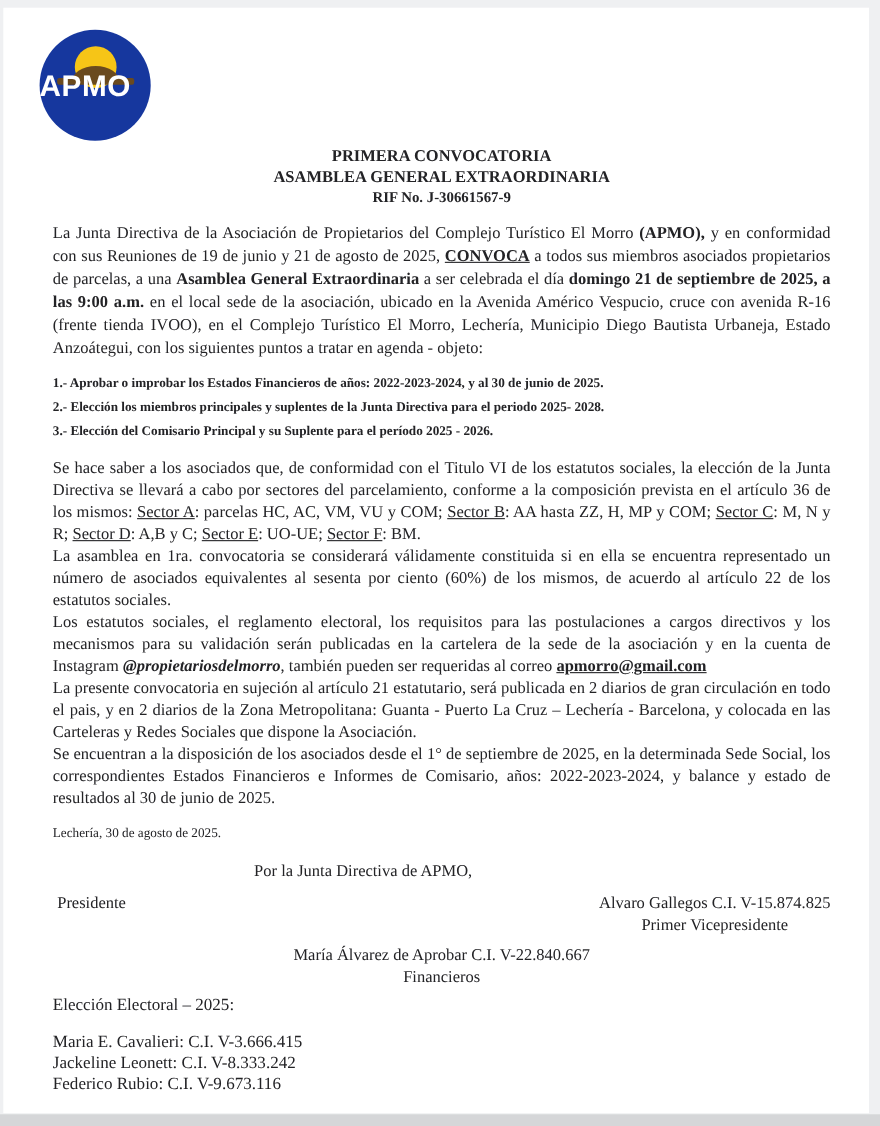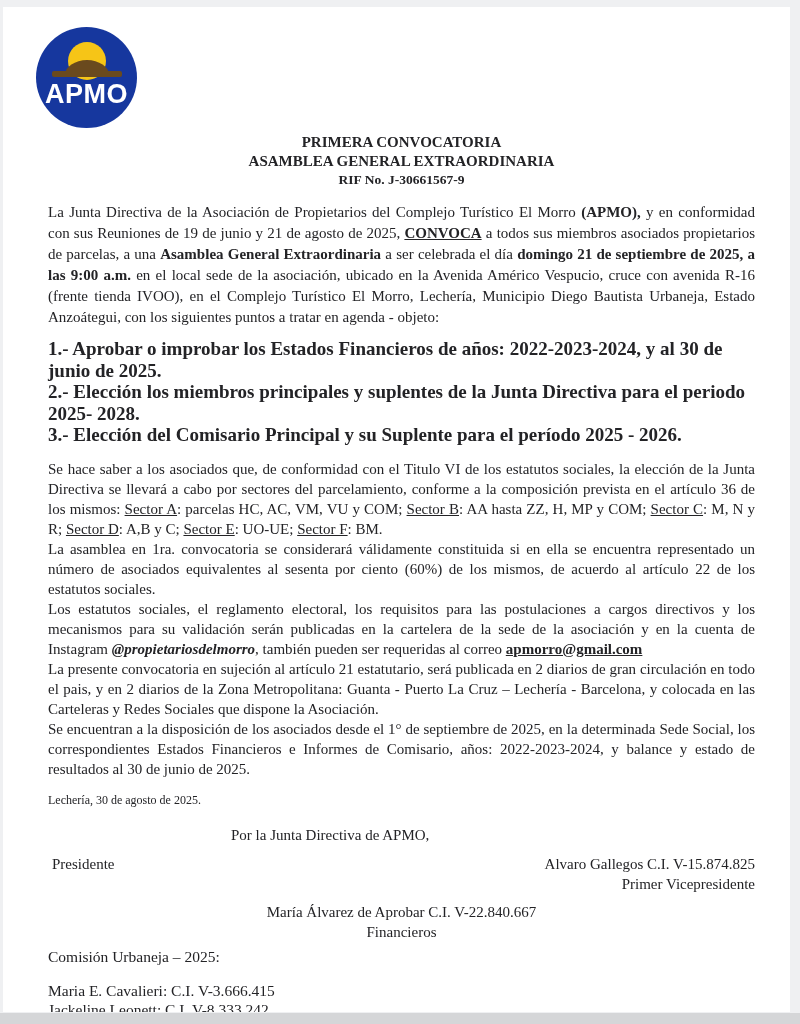--- a/index.html
+++ b/index.html
@@ -38,50 +38,49 @@
     width:44px; height:15px;
     background:#6a4a1e;
     border-radius:50% 50% 0 0 / 100% 100% 0 0;
   }
   .logo .land-strip {
     position:absolute; left:16px; top:44px;
     width:70px; height:6px;
     background:#6a4a1e; border-radius:2px;
   }
   .logo .logo-text {
-    position:absolute; left:0; right:0; top:52px;
-    text-align:center;
+    position:absolute; left:0; right:0; top:36px;
     font-family:"Liberation Sans","DejaVu Sans",sans-serif;
     font-weight:bold; font-size:27px; color:#ffffff;
     letter-spacing:0.5px;
   }
 
   
   .header { margin-top:126px; text-align:center; font-weight:bold; }
   .header .h1 { font-size:15px;   line-height:19px; }
   .header .h2 { font-size:15px;   line-height:19px; }
   .header .h3 { font-size:16.5px; line-height:22px; }
   .header .h4 { font-size:13.5px; line-height:17px; }
 
   
   .para  { font-size:15px; line-height:21px; text-align:justify; }
   .para.p1 { margin-top:14px; }
-  .agenda { margin-top:10px; font-weight:bold; font-size:19px; }
+  .agenda { margin-top:10px; font-weight:bold; font-size:12px; }
   .agenda .item { line-height:21.5px; }
   .block2 { margin-top:13px; }
   .block2 .para { line-height:20px; }
 
   .date-line { margin-top:11px; font-size:12px; line-height:20px; }
   .byline    { margin-top:15px; margin-left:183px; font-size:15px; line-height:20px; }
 
   
   .sig-row { margin-top:9px; display:flex; justify-content:space-between; font-size:15px; }
   .sig { line-height:20px; }
   .sig.right { text-align:right; }
-  .sig .title { padding-left:4px; }
+  .sig .title { padding-left:4px;text-align:center; }
   .sig.right .title { padding-left:0; }
   .sig-center { margin-top:8px; text-align:center; font-size:15px; line-height:20px; }
 
   
   .electoral-heading { margin-top:5px; font-size:15.5px; line-height:20px; }
   .electoral-members { margin-top:14px; font-size:15.5px; }
   .electoral-members .member { line-height:19px; }
 </style>
 </head>
 <body>
@@ -129,21 +128,21 @@
         <div class="name">Alvaro Gallegos C.I. V-15.874.825</div>
         <div class="title">Primer Vicepresidente</div>
       </div>
     </div>
 
     <div class="sig-center">
       <div class="name">María Álvarez de Aprobar C.I. V-22.840.667</div>
       <div class="title">Financieros</div>
     </div>
 
-    <div class="electoral-heading">Comisión Urbaneja – 2025:</div>
+    <div class="electoral-heading">Elección Electoral – 2025:</div>
     <div class="electoral-members">
       <div class="member">Maria E. Cavalieri: C.I. V-3.666.415</div>
       <div class="member">Jackeline Leonett: C.I. V-8.333.242</div>
       <div class="member">Federico Rubio: C.I. V-9.673.116</div>
     </div>
   </div>
 </div>
 
 <div class="photo-edge-bottom"></div>
 

